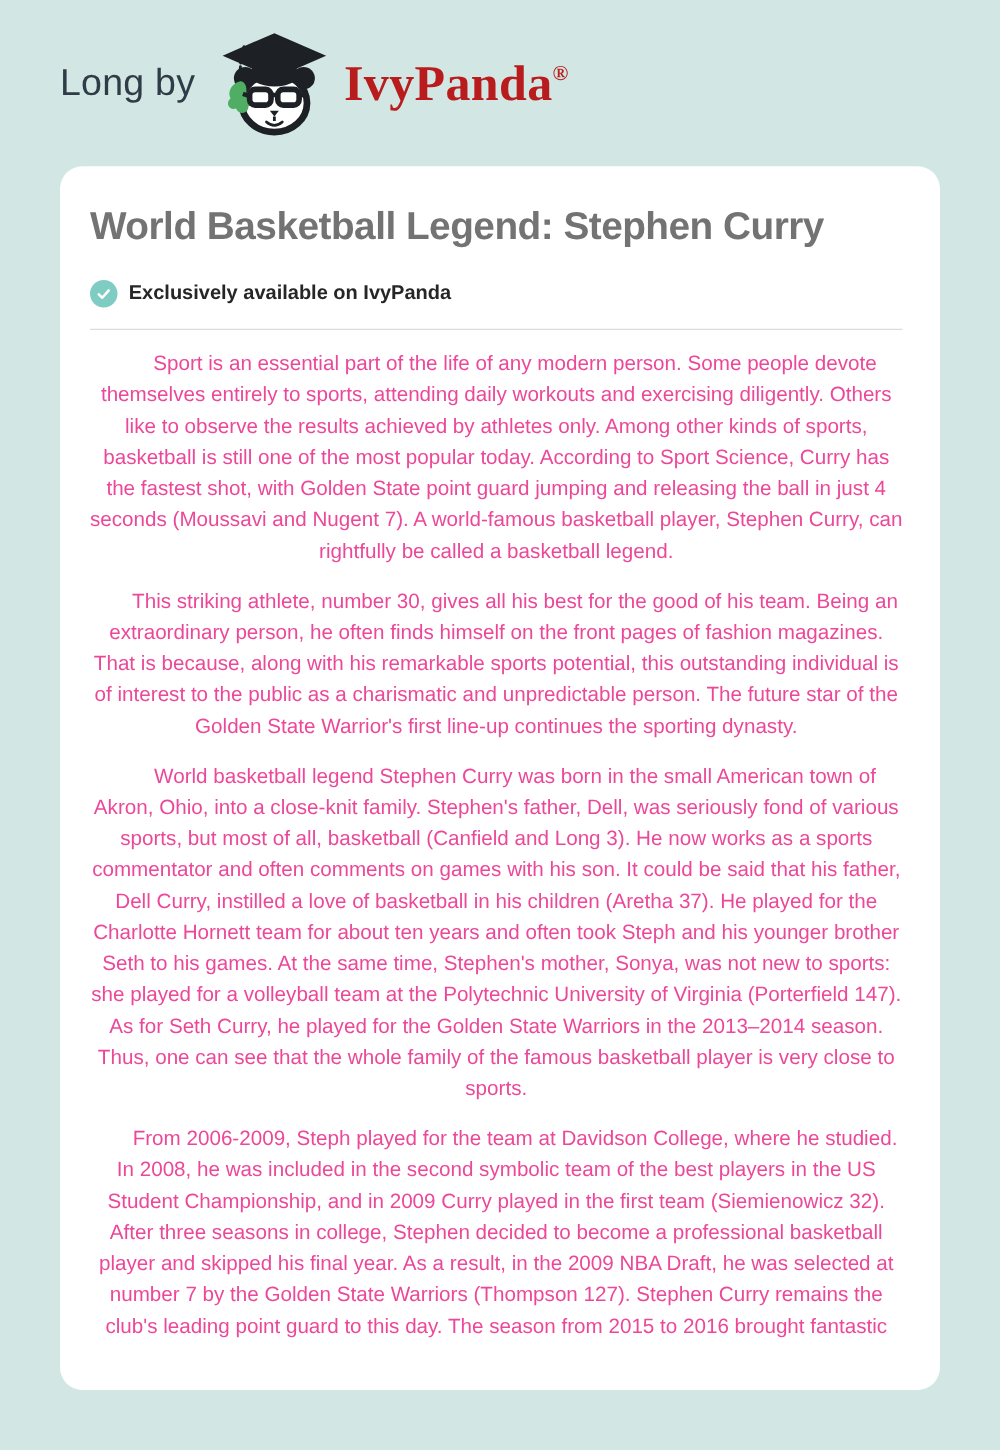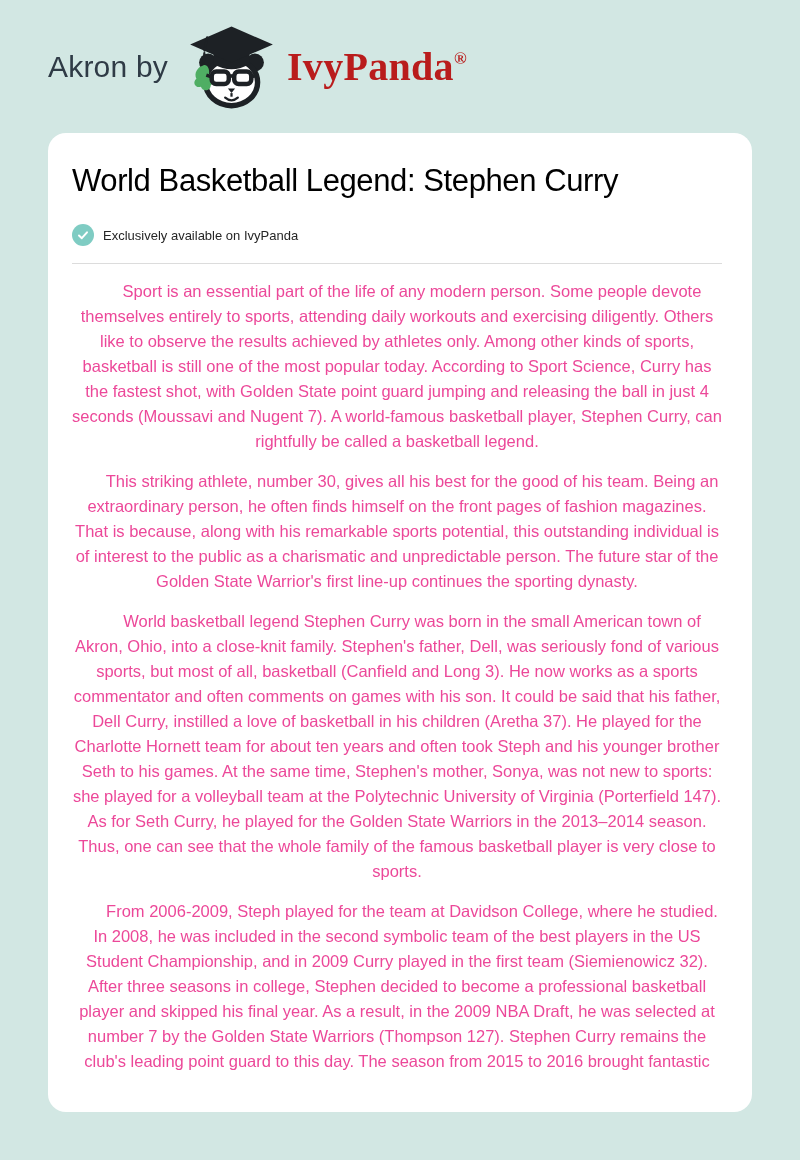--- a/index.html
+++ b/index.html
@@ -45,64 +45,64 @@
     margin-left: 48px;
     background: #ffffff;
     border-radius: 18px;
     padding: 30px 30px 40px 24px;
     overflow: hidden;
   }
   .essay-title {
     margin: 0;
     font-size: 31px;
     line-height: 36px;
-    font-weight: normal;
-    color: #000000;
+    font-weight: bold;
+    color: #737373;
     letter-spacing: -0.4px;
   }
   .badge {
     display: flex;
     align-items: center;
     gap: 9px;
     margin-top: 25px;
   }
   .check-circle {
     width: 22px;
     height: 22px;
     min-width: 22px;
     border-radius: 50%;
     background: #7fccc3;
     display: flex;
     align-items: center;
     justify-content: center;
   }
   .badge-label {
-    font-size: 13px;
-    font-weight: normal;
+    font-size: 16px;
+    font-weight: bold;
     color: #262626;
   }
   .divider {
     border: none;
     border-top: 1px solid #dcdcdc;
     margin: 17px 0 3px 0;
   }
   .essay-body p {
     margin: 15px 0 0 0;
     font-size: 16.5px;
     line-height: 25px;
     color: #ec4899;
     text-indent: 30px;
     text-align: center;
   }
 </style>
 </head>
 <body>
 
 <header class="page-header">
-  <span class="essay-by">Akron by</span>
+  <span class="essay-by">Long by</span>
   <span class="logo-wrap">
     <svg width="95" height="90" viewBox="0 0 100 100" aria-hidden="true">
 
       <circle cx="24" cy="45" r="10" fill="#1d2125"></circle>
       <circle cx="76" cy="45" r="10" fill="#1d2125"></circle>
 
       <ellipse cx="50" cy="67" rx="29" ry="26" fill="#ffffff" stroke="#1d2125" stroke-width="6"></ellipse>
 
       <path d="M30 34 Q50 46 70 34 L70 47 Q50 58 30 47 Z" fill="#1d2125"></path>
       <polygon points="50,5 96,25 50,45 4,25" fill="#1d2125"></polygon>

